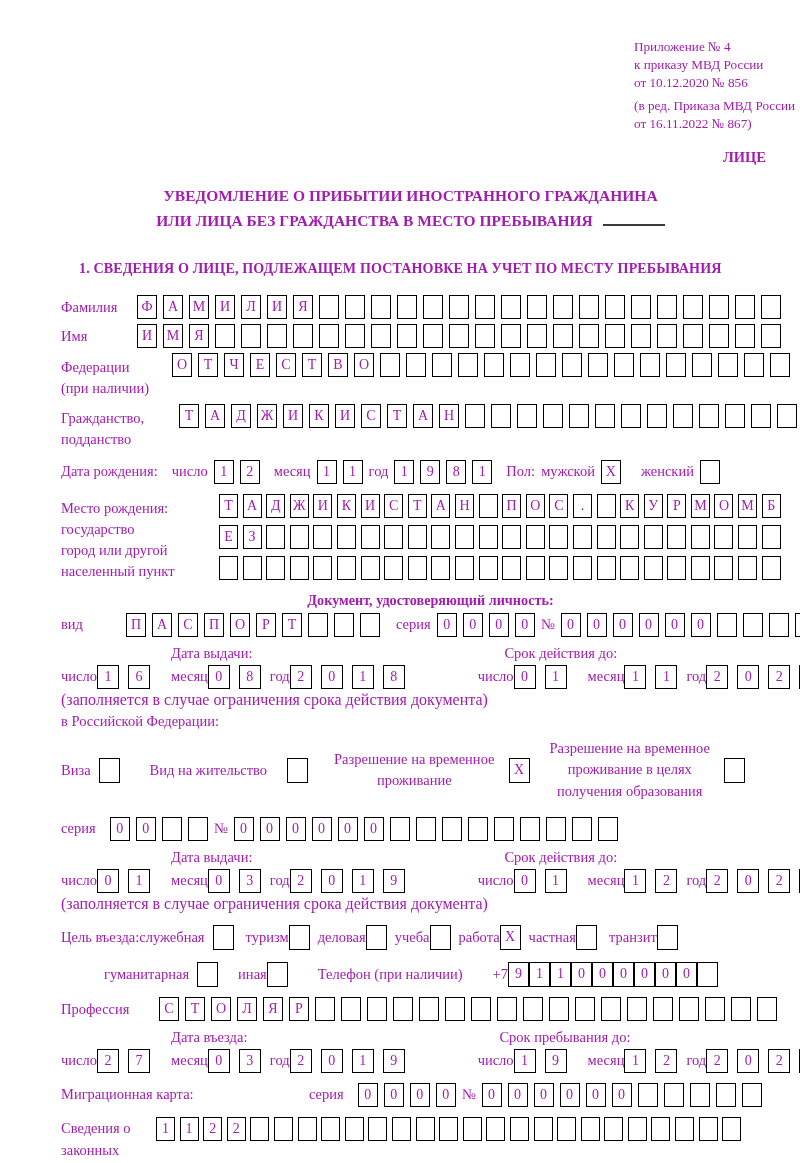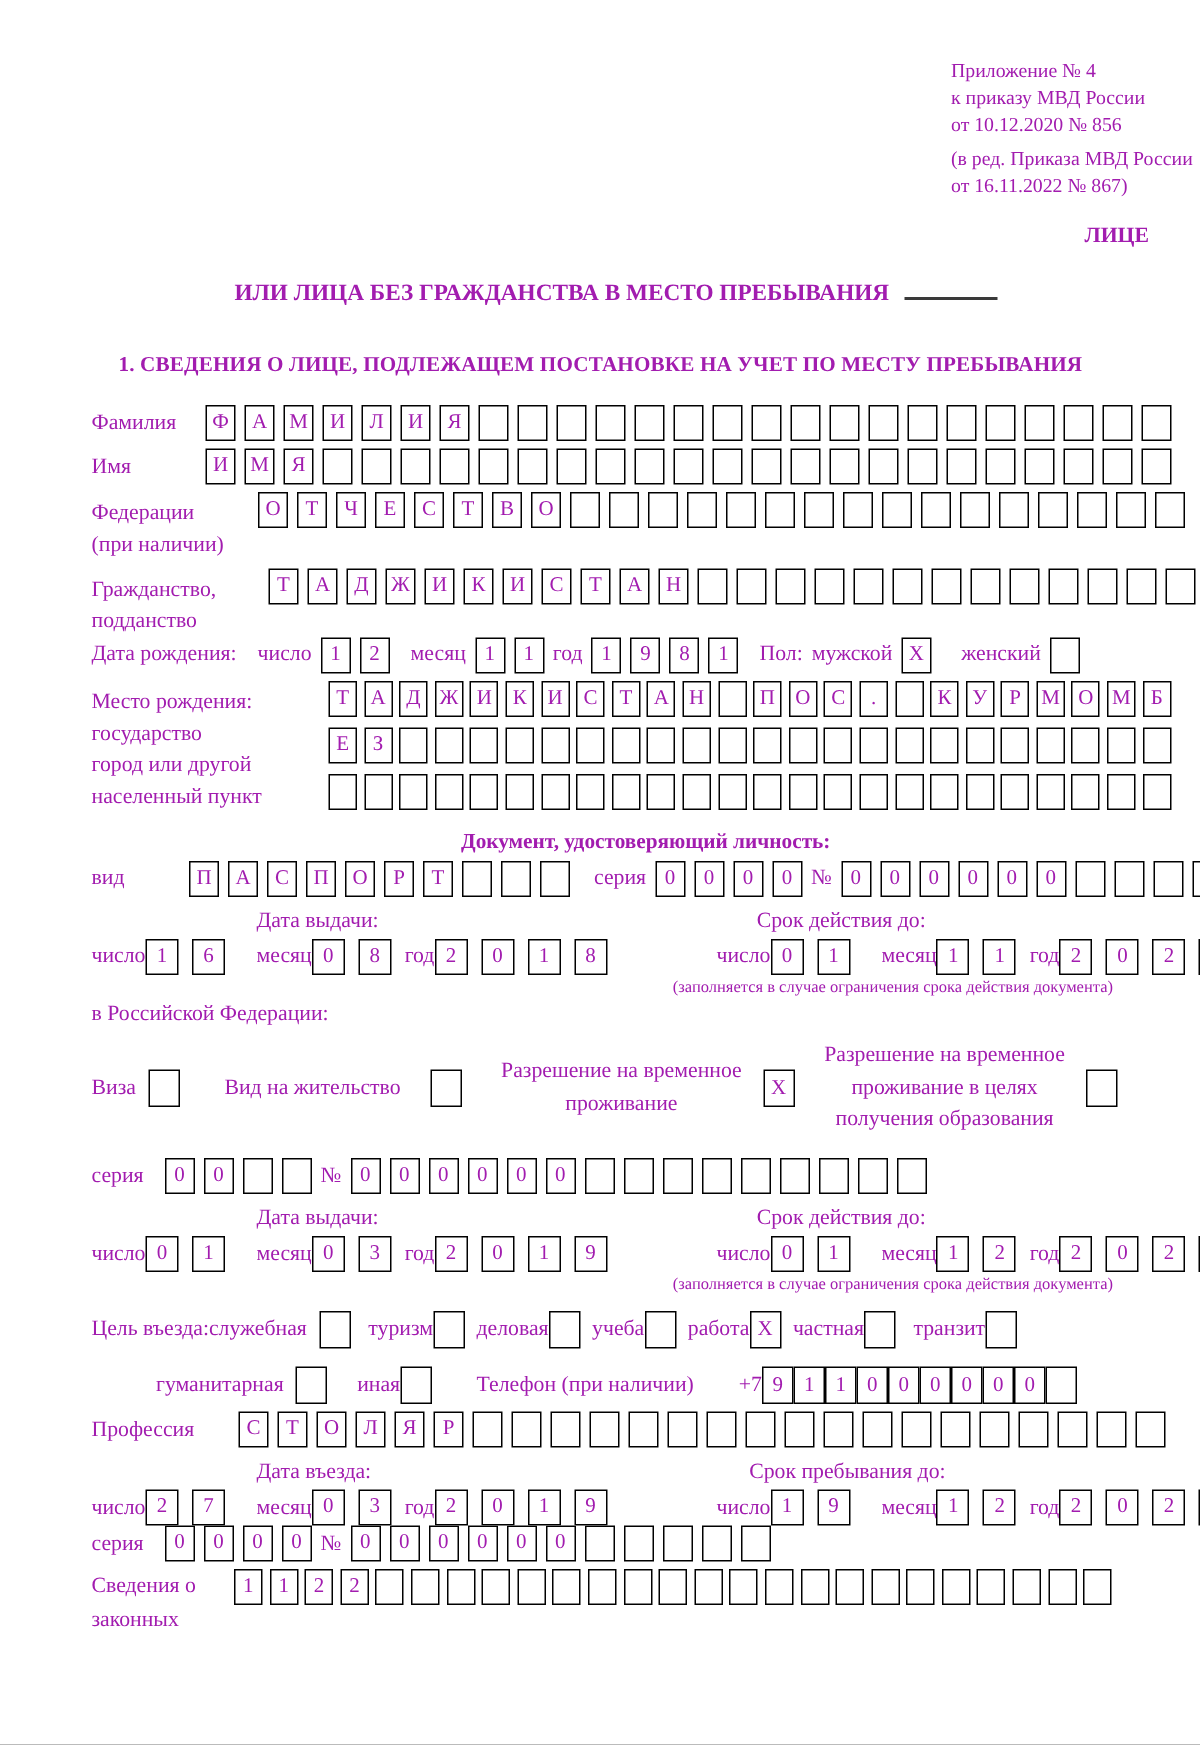--- a/index.html
+++ b/index.html
@@ -21,32 +21,32 @@
   .lbl { flex:none; padding-top:4px; }
   .w76 { width:76px; } .w111 { width:111px; } .w118 { width:118px; } .w158 { width:158px; } .w65 { width:65px; } .w98 { width:98px; }
   .cells { display:inline-flex; flex:none; }
   .cell {
     display:inline-flex; flex:none; align-items:center; justify-content:center;
     width:20px; height:24px; border:1.6px solid #000; margin-right:6px;
     font-size:14px; background:#fff;
   }
   .tight .cell { width:19px; margin-right:4.6px; }
   .two-line div { line-height:1.45; }
-  .mt10 { } .mt14 { margin-top:14px; } .mt18 { margin-top:18px; }
+  .mt10 { margin-top:10px; } .mt14 { margin-top:14px; } .mt18 { margin-top:18px; }
   .inline-row { display:flex; align-items:center; flex-wrap:nowrap; }
   .inline-row > span.t { padding:0 6px 0 0; flex:none; }
   .ml8{margin-left:8px;} .ml10{margin-left:10px;} .ml12{margin-left:12px;} .ml14{margin-left:14px;}
   .ml20{margin-left:20px;} .ml26{margin-left:26px;} .ml30{margin-left:30px;}
   .ml53{margin-left:43px;} .ml64{margin-left:64px;}
   .doc-head { text-align:center; font-weight:bold; margin-top:8px; font-size:14.2px; }
   .date-heads { display:flex; margin-top:8px; }
   .dh1 { margin-left:110px; } .dh2 { margin-left:252px; }
   .date-row { display:flex; align-items:center; margin-top:3px; }
   .date-row .cell { width:22px; margin-right:9px; }
-  .note-right { font-size:11px; margin-top:2px; text-align:right; padding-right:58px; }
+  .note-right { font-size:16px; margin-top:2px; padding-right:58px; }
   .para { margin-top:9px; }
   .opts { display:flex; align-items:center; margin-top:8px; }
   .opts .one { line-height:25px; flex:none; }
   .opts .multi { text-align:center; line-height:1.5; flex:none; }
   .opts .cell { margin-right:0; width:21px; height:25px; }
   .purpose-row { display:flex; align-items:center; margin-top:12px; }
   .purpose-row .cell { margin-right:0; width:21px; height:25px; }
   .rep-labels { width:95px; flex:none; line-height:1.55; white-space:nowrap; }
   .rep-cells .cells { display:flex; margin-bottom:7px; }
 </style>
@@ -59,20 +59,21 @@
     <div>Приложение № 4</div>
     <div>к приказу МВД России</div>
     <div>от 10.12.2020 № 856</div>
     <div class="gap">(в ред. Приказа МВД России</div>
     <div>от 16.11.2022 № 867)</div>
   </div>
 
   <div class="forma">ЛИЦЕ</div>
 
   <div class="title">
+    <div>УВЕДОМЛЕНИЕ О ПРИБЫТИИ ИНОСТРАННОГО ГРАЖДАНИНА</div>
     <div><span>ИЛИ ЛИЦА БЕЗ ГРАЖДАНСТВА В МЕСТО ПРЕБЫВАНИЯ</span><span class="blank-line"></span></div>
   </div>
 
   <div class="sec1">1. СВЕДЕНИЯ О ЛИЦЕ, ПОДЛЕЖАЩЕМ ПОСТАНОВКЕ НА УЧЕТ ПО МЕСТУ ПРЕБЫВАНИЯ</div>
 
   <div class="row mt18">
     <div class="lbl w76">Фамилия</div>
     <div class="cells">
         <span class="cell">Ф</span>
         <span class="cell">А</span>
@@ -618,20 +619,21 @@
     <span class="t">год</span>
     <span class="cells">
         <span class="cell">2</span>
         <span class="cell">0</span>
         <span class="cell">2</span>
         <span class="cell">5</span>
       </span>
   </div>
 
   <div class="inline-row mt10">
+    <span class="t" style="width:248px">Миграционная карта:</span>
     <span class="t">серия</span>
     <span class="cells ml8">
         <span class="cell">0</span>
         <span class="cell">0</span>
         <span class="cell">0</span>
         <span class="cell">0</span>
       </span>
     <span class="t">№</span>
     <span class="cells">
         <span class="cell">0</span>

